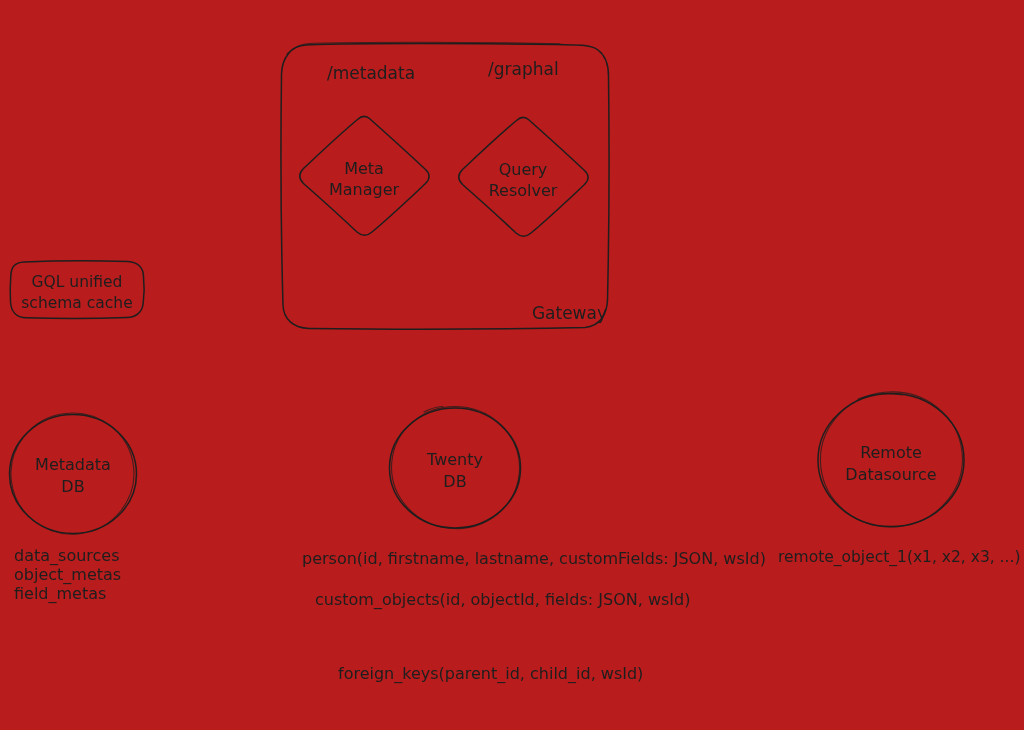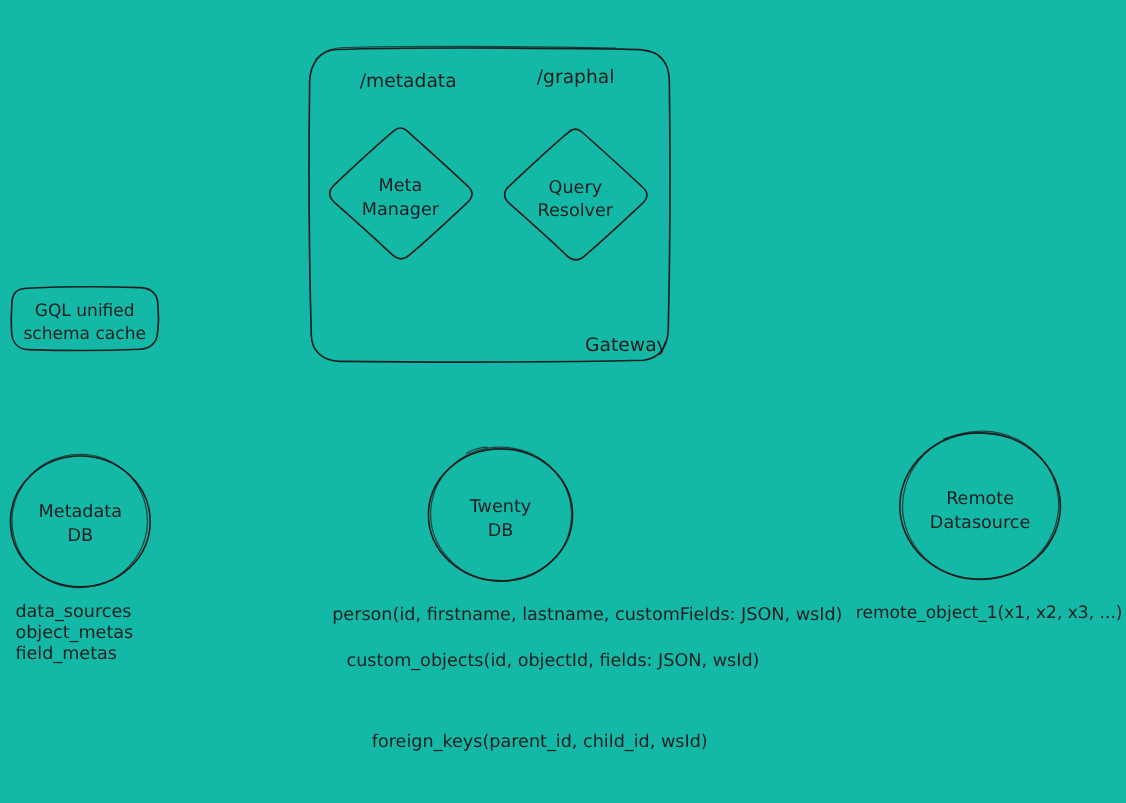--- a/index.html
+++ b/index.html
@@ -4,21 +4,21 @@
 <style>
   html, body {
     margin: 0;
     padding: 0;
     background: #ffffff;
   }
   .canvas {
     position: relative;
     width: 1024px;
     height: 730px;
-    background: #14b8a6;
+    background: #b91c1c;
     overflow: hidden;
     font-family: "DejaVu Sans", sans-serif;
   }
   svg text {
     fill: #1e1e1e;
     font-family: "DejaVu Sans", sans-serif;
   }
   .sketch {
     fill: none;
     stroke: #1e1e1e;

